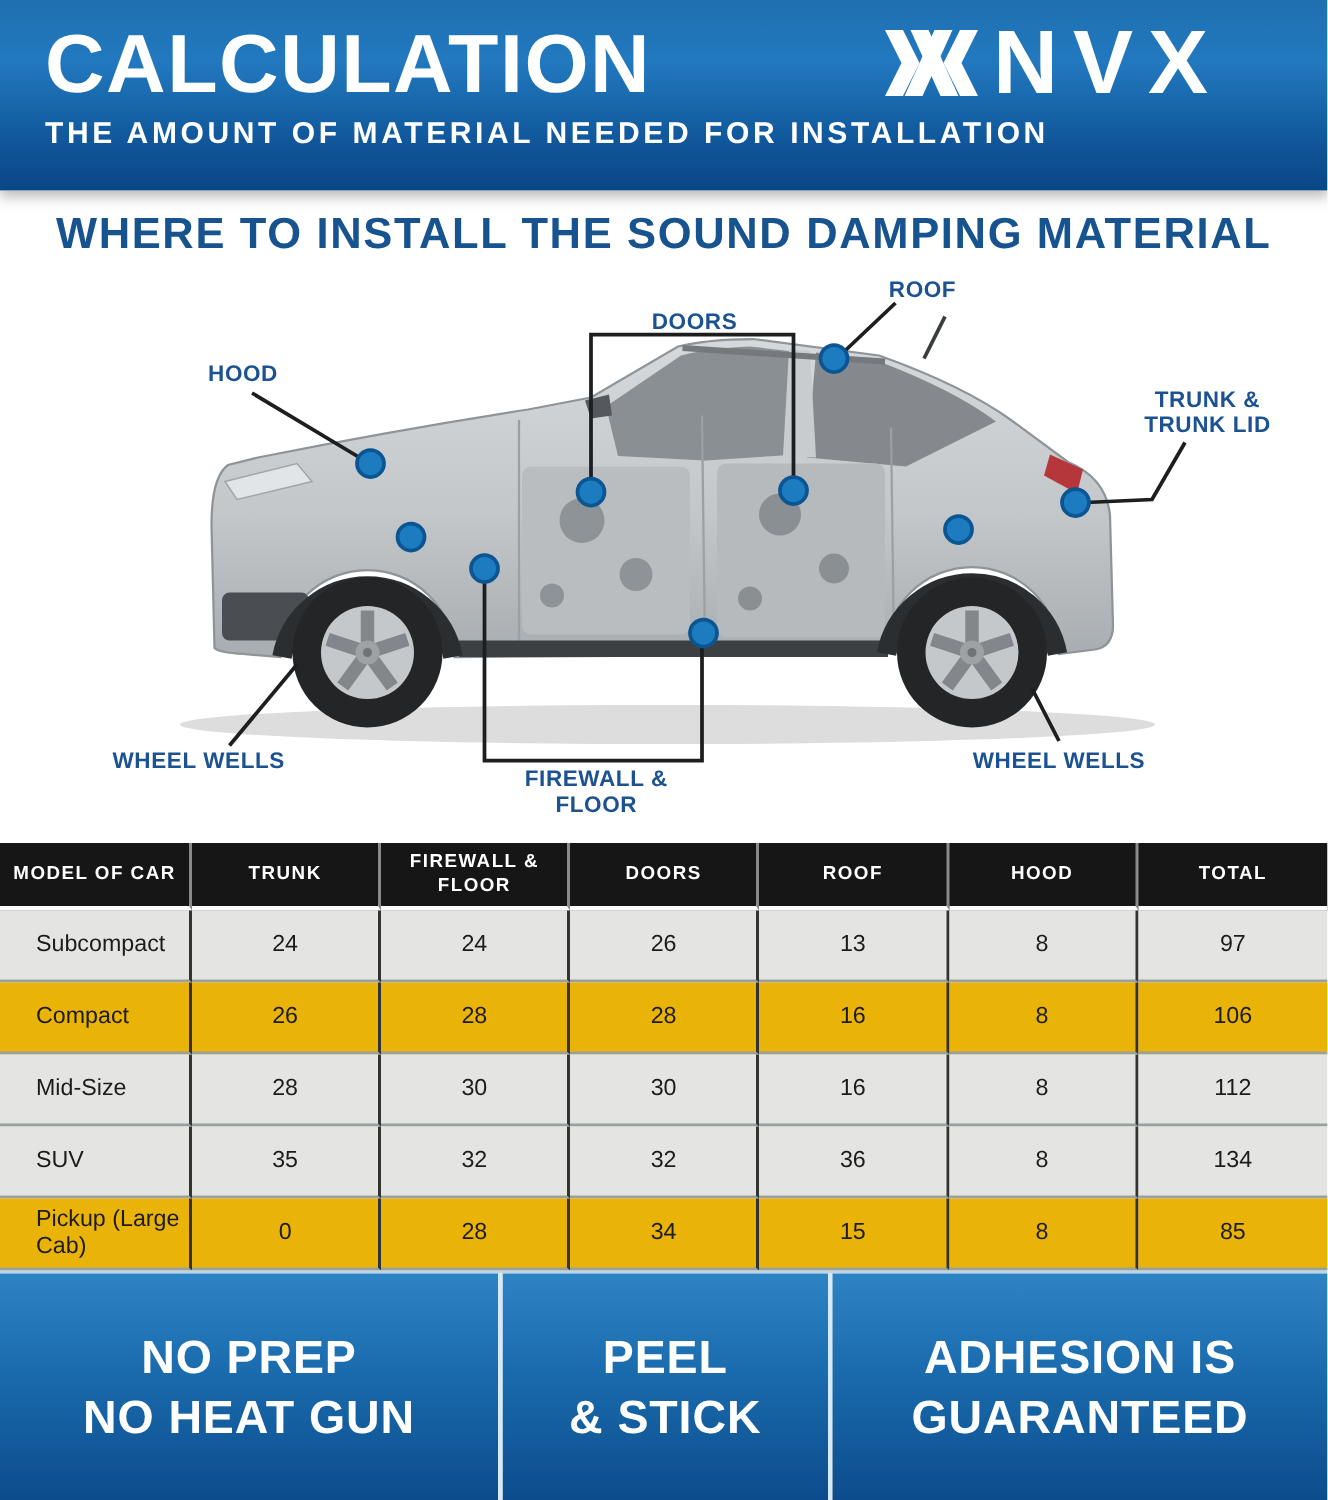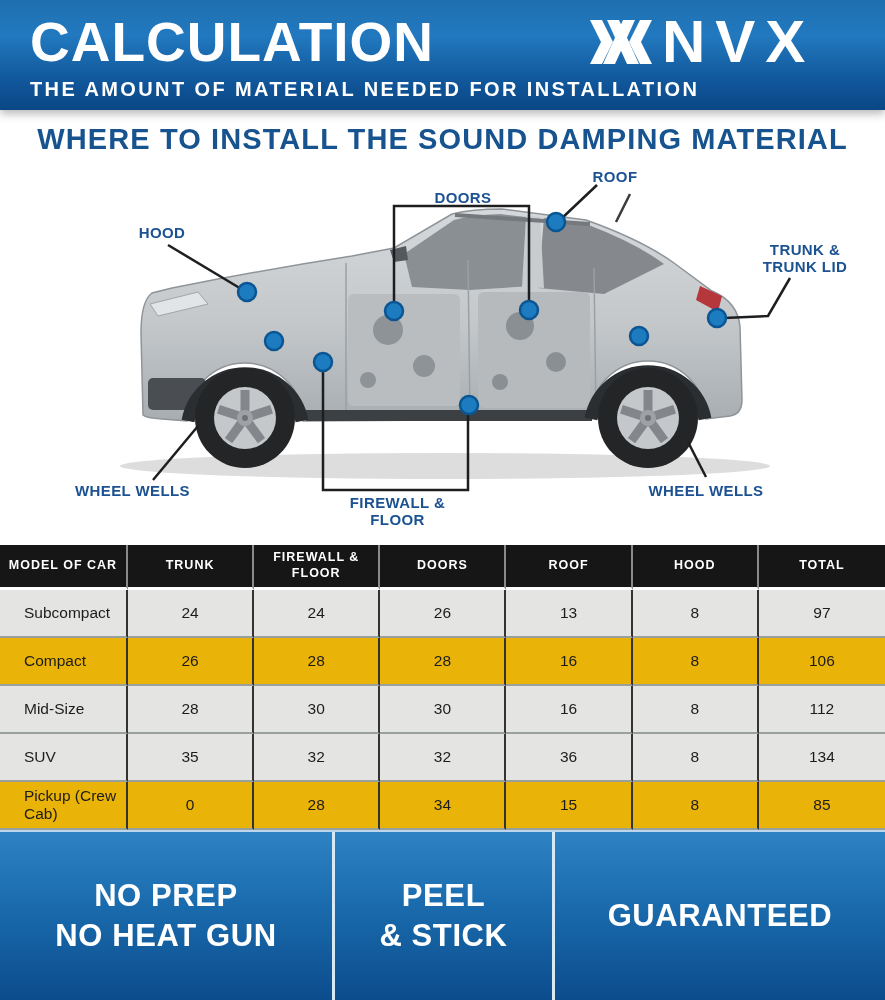--- a/index.html
+++ b/index.html
@@ -2,21 +2,21 @@
 <html><head>
 <meta charset="utf-8">
 <style>
   * { margin:0; padding:0; box-sizing:border-box; }
   html,body { width:885px; }
   body { font-family:"Liberation Sans", sans-serif; background:#fff; width:885px; height:1000px; overflow:hidden; }
   .page { width:885px; height:1000px; display:flex; flex-direction:column; }
 
   
   .banner {
-    height:110px; padding:10px 30px 4px 30px;
+    height:127px; padding:10px 30px 4px 30px;
     background:linear-gradient(180deg,#1e6fb0 0%,#2279bf 32%,#11589c 72%,#0a4685 100%);
     box-shadow:0 4px 8px rgba(60,60,60,.35);
     position:relative; z-index:5;
   }
   .banner-row { display:flex; justify-content:space-between; align-items:center; height:64px; }
   .banner-title { color:#fff; font-size:55px; font-weight:bold; letter-spacing:1px; line-height:1; }
   .nvx-logo { display:block; }
   .banner-sub { color:#fff; font-size:20px; font-weight:bold; letter-spacing:2.4px; margin-top:4px; white-space:nowrap; }
 
   
@@ -237,38 +237,39 @@
       <tr class="alt">
         <td class="model">SUV</td>
         <td>35</td>
         <td>32</td>
         <td>32</td>
         <td>36</td>
         <td>8</td>
         <td>134</td>
       </tr>
       <tr class="plain">
-        <td class="model">Pickup (Crew Cab)</td>
+        <td class="model">Pickup (Large Cab)</td>
         <td>0</td>
         <td>28</td>
         <td>34</td>
         <td>15</td>
         <td>8</td>
         <td>85</td>
       </tr>
     </tbody>
   </table>
 
   <footer class="footer">
     <div class="fcell fcell-1">
       <div>NO PREP</div>
       <div>NO HEAT GUN</div>
     </div>
     <div class="fcell fcell-2">
       <div>PEEL</div>
       <div>&amp; STICK</div>
     </div>
     <div class="fcell fcell-3">
+      <div>ADHESION IS</div>
       <div>GUARANTEED</div>
     </div>
   </footer>
 
 </div>
 
 </body></html>

